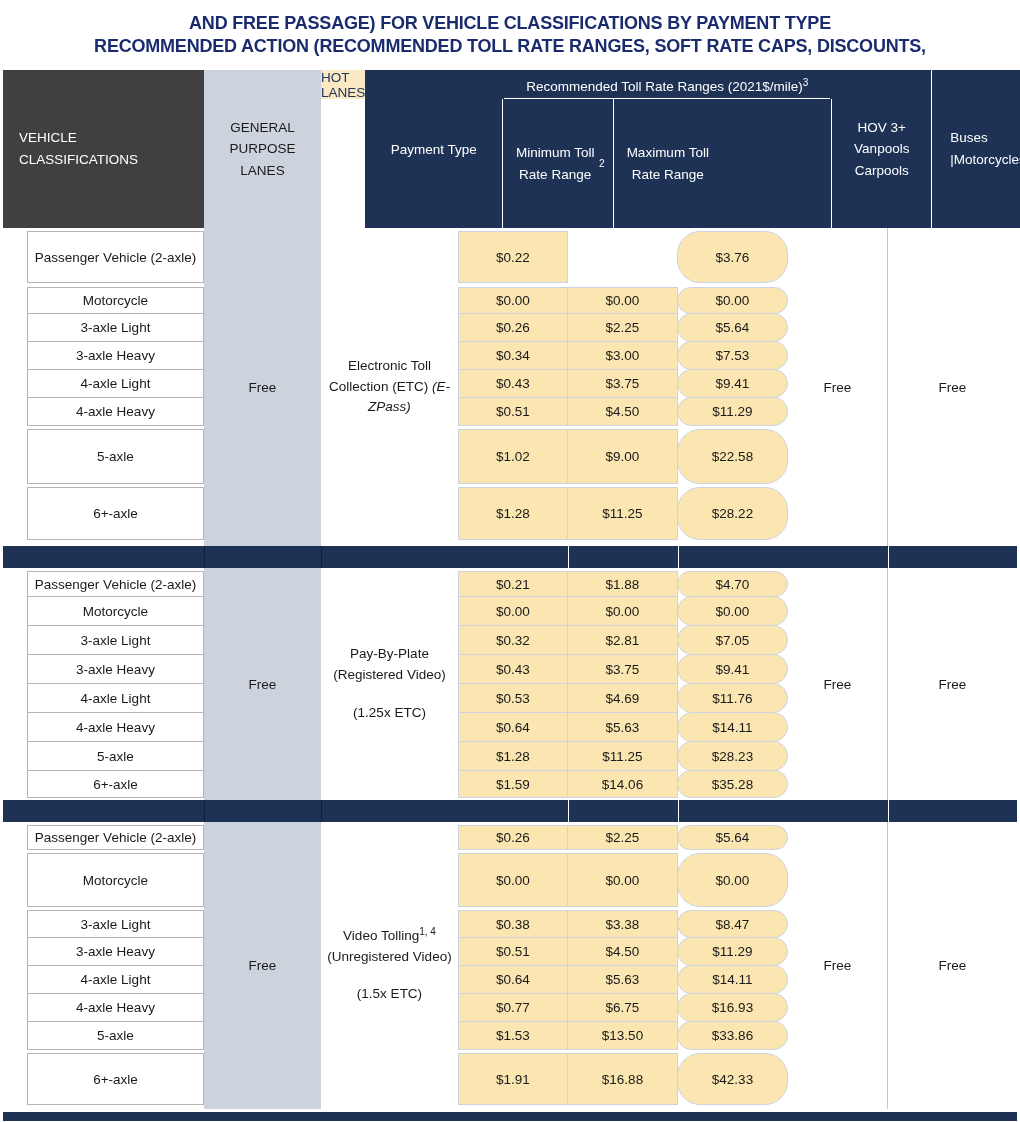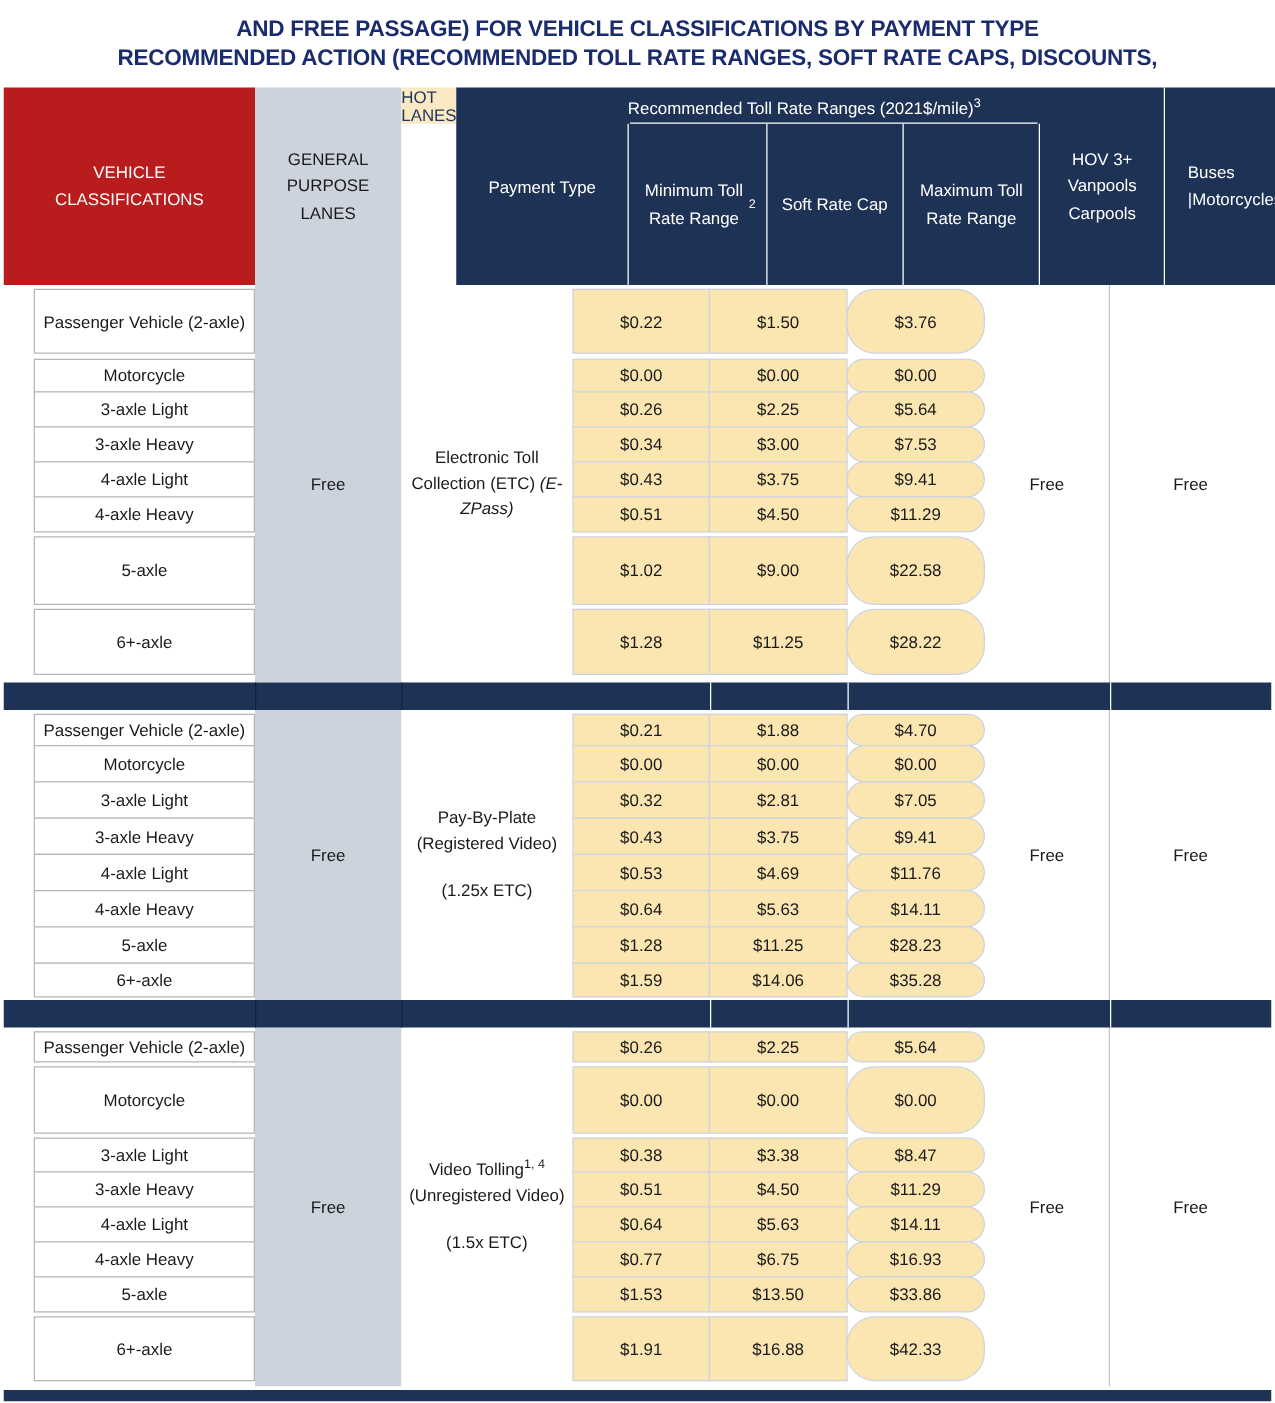--- a/index.html
+++ b/index.html
@@ -16,42 +16,42 @@
   .title-line {
     font-size: 18px; font-weight: bold; color: #1B2C6E;
     letter-spacing: -0.2px; line-height: 1.3; text-align: center; white-space: nowrap;
   }
   
   .table { margin: 0 3px; width: 1014px; }
   sup { font-size: 10px; line-height: 0; vertical-align: super; }
   
   .header { display: grid; grid-template-columns: 201px 117px 1fr; height: 158px; }
   .h-vehicle {
-    background: #b91c1c; color: #fff; font-size: 13.5px; line-height: 1.6;
-    display: flex; align-items: center; justify-content: center; text-align: center;
-    padding: 0 40px;
+    background: #404040; color: #fff; font-size: 13.5px; line-height: 1.6;
+    display: flex; align-items: center; justify-content: center; 
+    padding: 0 16px;
   }
   .h-gpl {
     background: #CDD3DC; color: #1a1a1a; font-size: 13.5px; line-height: 1.6;
     display: flex; align-items: center; justify-content: center; text-align: center;
     padding: 0 14px;
   }
   .h-right { display: flex; }
   .hotlanes {
     height: 31px; background: #FAE9C3; color: #22365E; font-size: 13.5px;
     display: flex; align-items: center; justify-content: center;
     border-bottom: 2px solid #fff;
   }
   .h-sub {
     flex: 1; background: #1E3255; color: #fff; font-size: 13.5px;
     display: grid; grid-template-columns: 137px 110px 110px 110px 99px 130px;
   }
   .h-pay { grid-column: 1; display: flex; align-items: center; justify-content: center; text-align: center; }
   .h-rg { grid-column: 2 / 5; display: flex; flex-direction: column; }
-  .h-rg-title { padding-top: 9px; }
+  .h-rg-title { text-align: center; padding-top: 9px; }
   .h-rg-line { border-bottom: 1px solid #fff; margin: 4px 2px 0 2px; }
   .h-rg-cols {
     flex: 1; display: grid; grid-template-columns: 1fr 1fr 1fr;
     border-left: 1px solid #fff; border-right: 1px solid #fff;
   }
   .h-rg-col {
     display: flex; align-items: center; justify-content: center;
     text-align: center; line-height: 1.6; padding: 0 8px;
   }
   .h-rg-col + .h-rg-col { border-left: 1px solid #fff; }
@@ -137,41 +137,39 @@
       <div class="h-sub">
         <div class="h-pay">Payment Type</div>
         <div class="h-rg">
           <div class="h-rg-title"><span>Recommended Toll Rate Ranges (2021$/mile)</span><sup>3</sup></div>
           <div class="h-rg-line"></div>
           <div class="h-rg-cols">
             <div class="h-rg-col">
                 <span>Minimum Toll Rate Range</span>
                 <sup>2</sup>
               </div>
-            <div class="h-rg-col">Soft Rate Cap</div>
             <div class="h-rg-col">Maximum Toll Rate Range</div>
           </div>
         </div>
         <div class="h-hov">HOV 3+ Vanpools Carpools</div>
         <div class="h-bus">Buses |Motorcycles</div>
       </div>
     </div>
   </div>
 
   <div class="section s1">
     <div class="gpl">Free</div>
     <div class="pay">
       <div><span>Electronic Toll Collection (ETC) </span><em>(E-ZPass)</em></div>
     </div>
     <div class="hov">Free</div>
     <div class="bus">Free</div>
 
     <div class="vcell r1 mt3 gb4">Passenger Vehicle (2-axle)</div>
     <div class="ycell c4 r1 mt3 gb4">$0.22</div>
-    <div class="ycell c5 r1 mt3 gb4">$1.50</div>
     <div class="ycell c6 r1 mt3 gb4">$3.76</div>
 
     <div class="vcell r2">Motorcycle</div>
     <div class="ycell c4 r2">$0.00</div>
     <div class="ycell c5 r2">$0.00</div>
     <div class="ycell c6 r2">$0.00</div>
 
     <div class="vcell r3 ct">3-axle Light</div>
     <div class="ycell c4 r3 ct">$0.26</div>
     <div class="ycell c5 r3 ct">$2.25</div>

